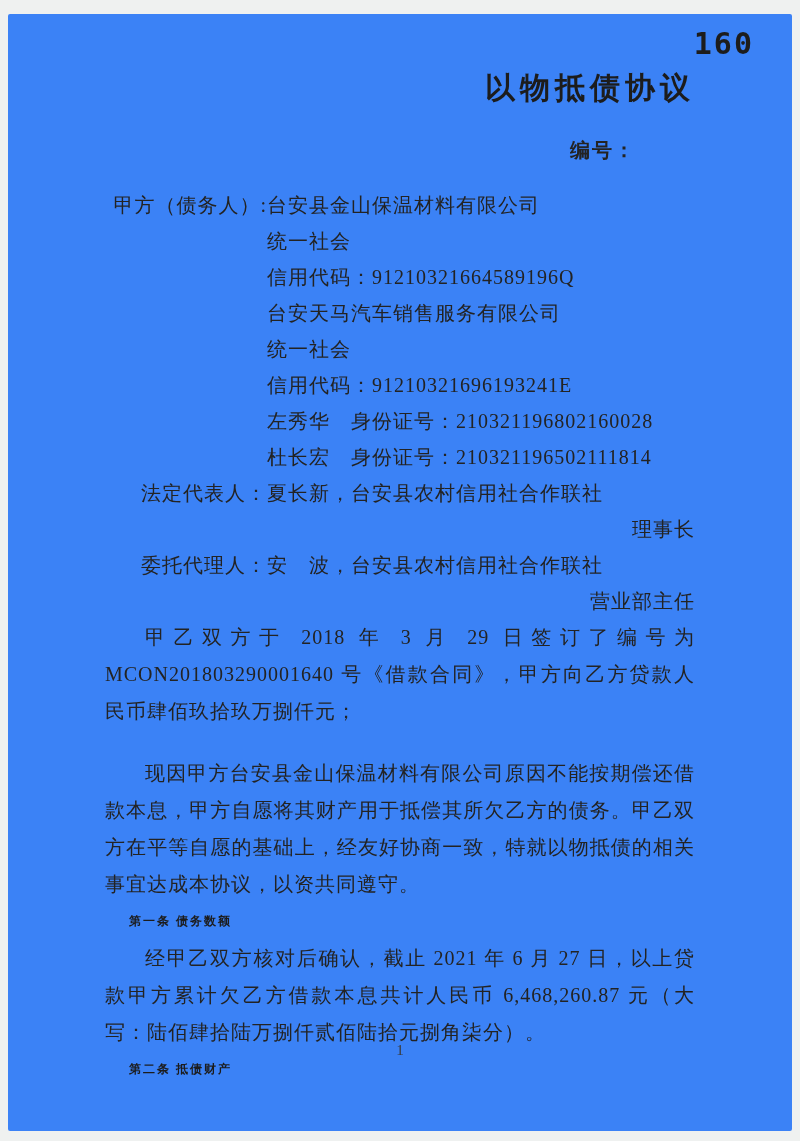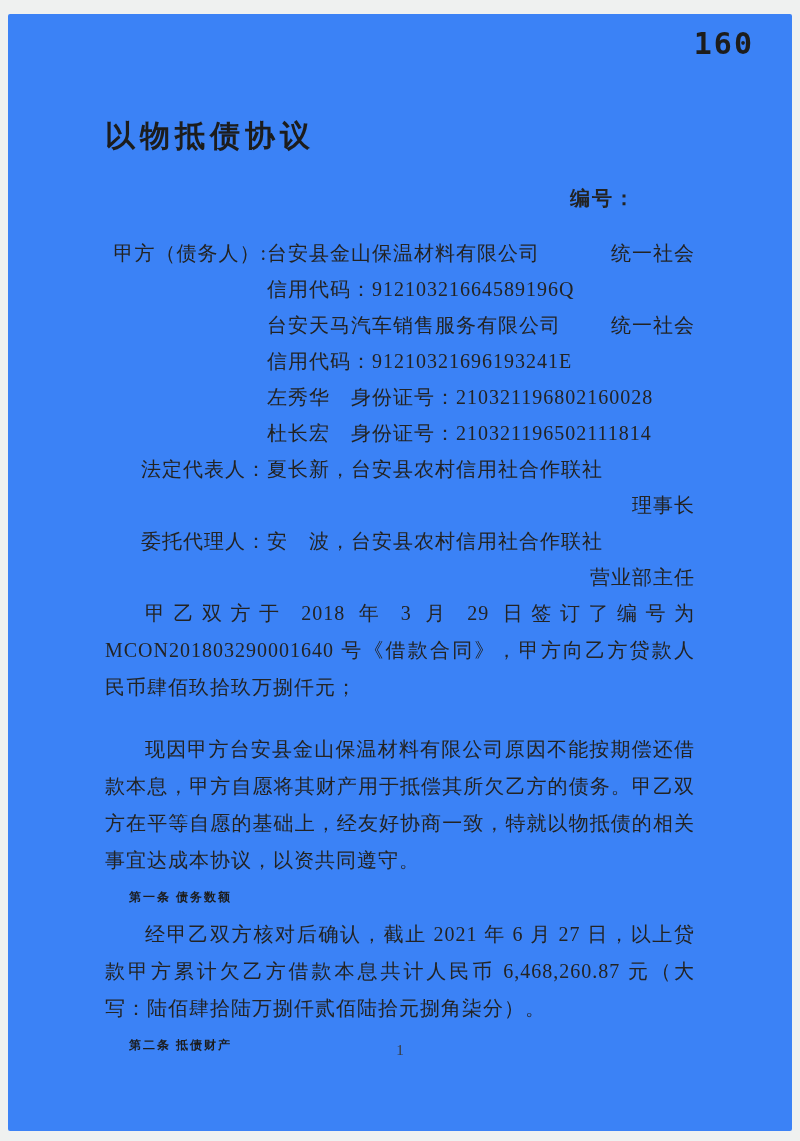--- a/index.html
+++ b/index.html
@@ -25,22 +25,22 @@
     font-weight: 600;
     letter-spacing: 2px;
     color: #1d1d1d;
   }
   .content {
     position: absolute;
     left: 0; top: 0; right: 0;
     padding: 0 97px;
   }
   .doc-title {
-    margin-top: 102px;
-    text-align: left;
+    margin-top: 54px;
+    text-align: right;
     font-family: "Liberation Sans", "DejaVu Sans", sans-serif;
     font-weight: 700;
     font-size: 30px;
     letter-spacing: 5px;
     color: #1c1c1c;
   }
   .doc-number {
     margin-top: 26px;
     height: 30px;
     line-height: 30px;
@@ -57,21 +57,21 @@
   }
   .prow { display: flex; }
   .plabel {
     width: 162px;
     flex: 0 0 162px;
     text-align: right;
     white-space: nowrap;
     font-family: Liberation Serif, serif;
   }
   .pvalue { flex: 1 1 auto; }
-  .pvalue.split { display: flex; justify-content: space-between; }
+  .pvalue.split { display: flex; justify-content: space-between; flex-direction: column; }
   .pcenter { text-align: right; }
   .body-text {
     font-size: 20px;
     line-height: 37px;
     letter-spacing: 1px;
   }
   .para {
     margin: 0;
     text-indent: 2em;
     text-align: justify;

